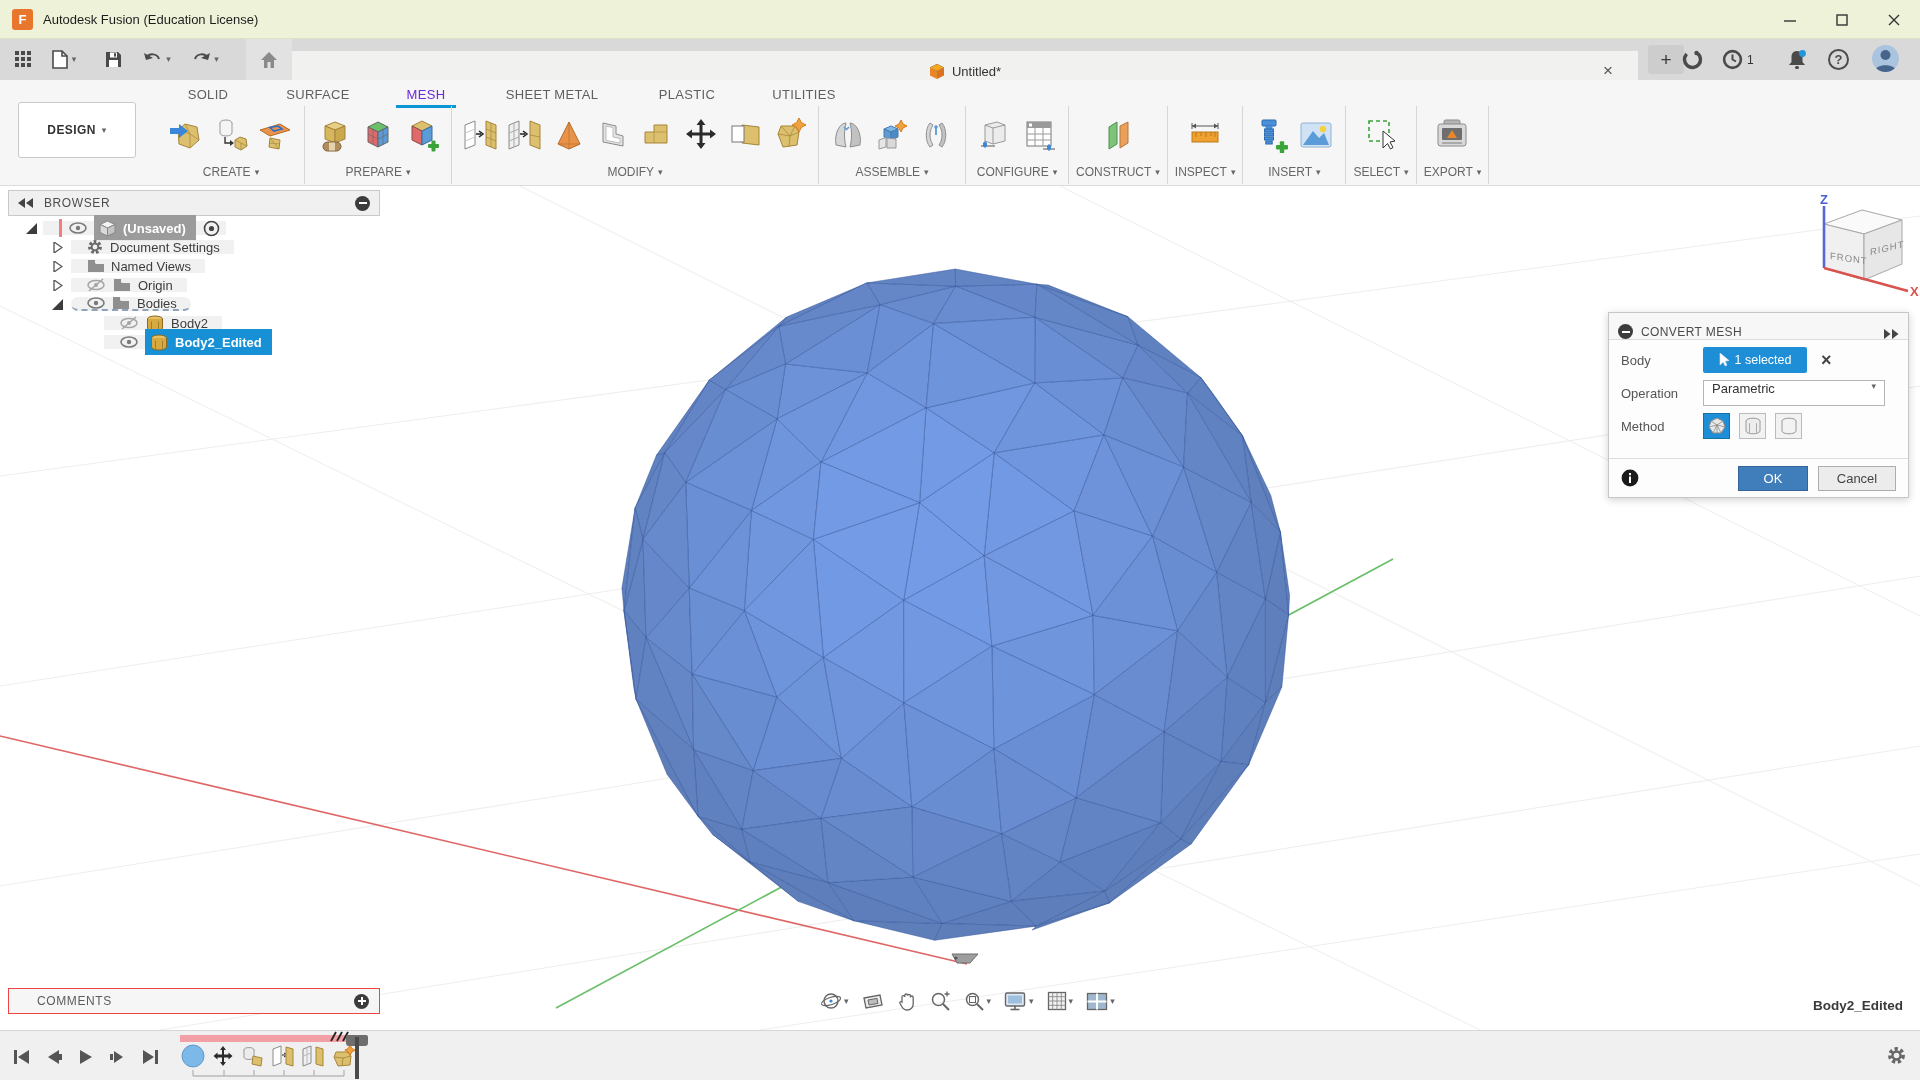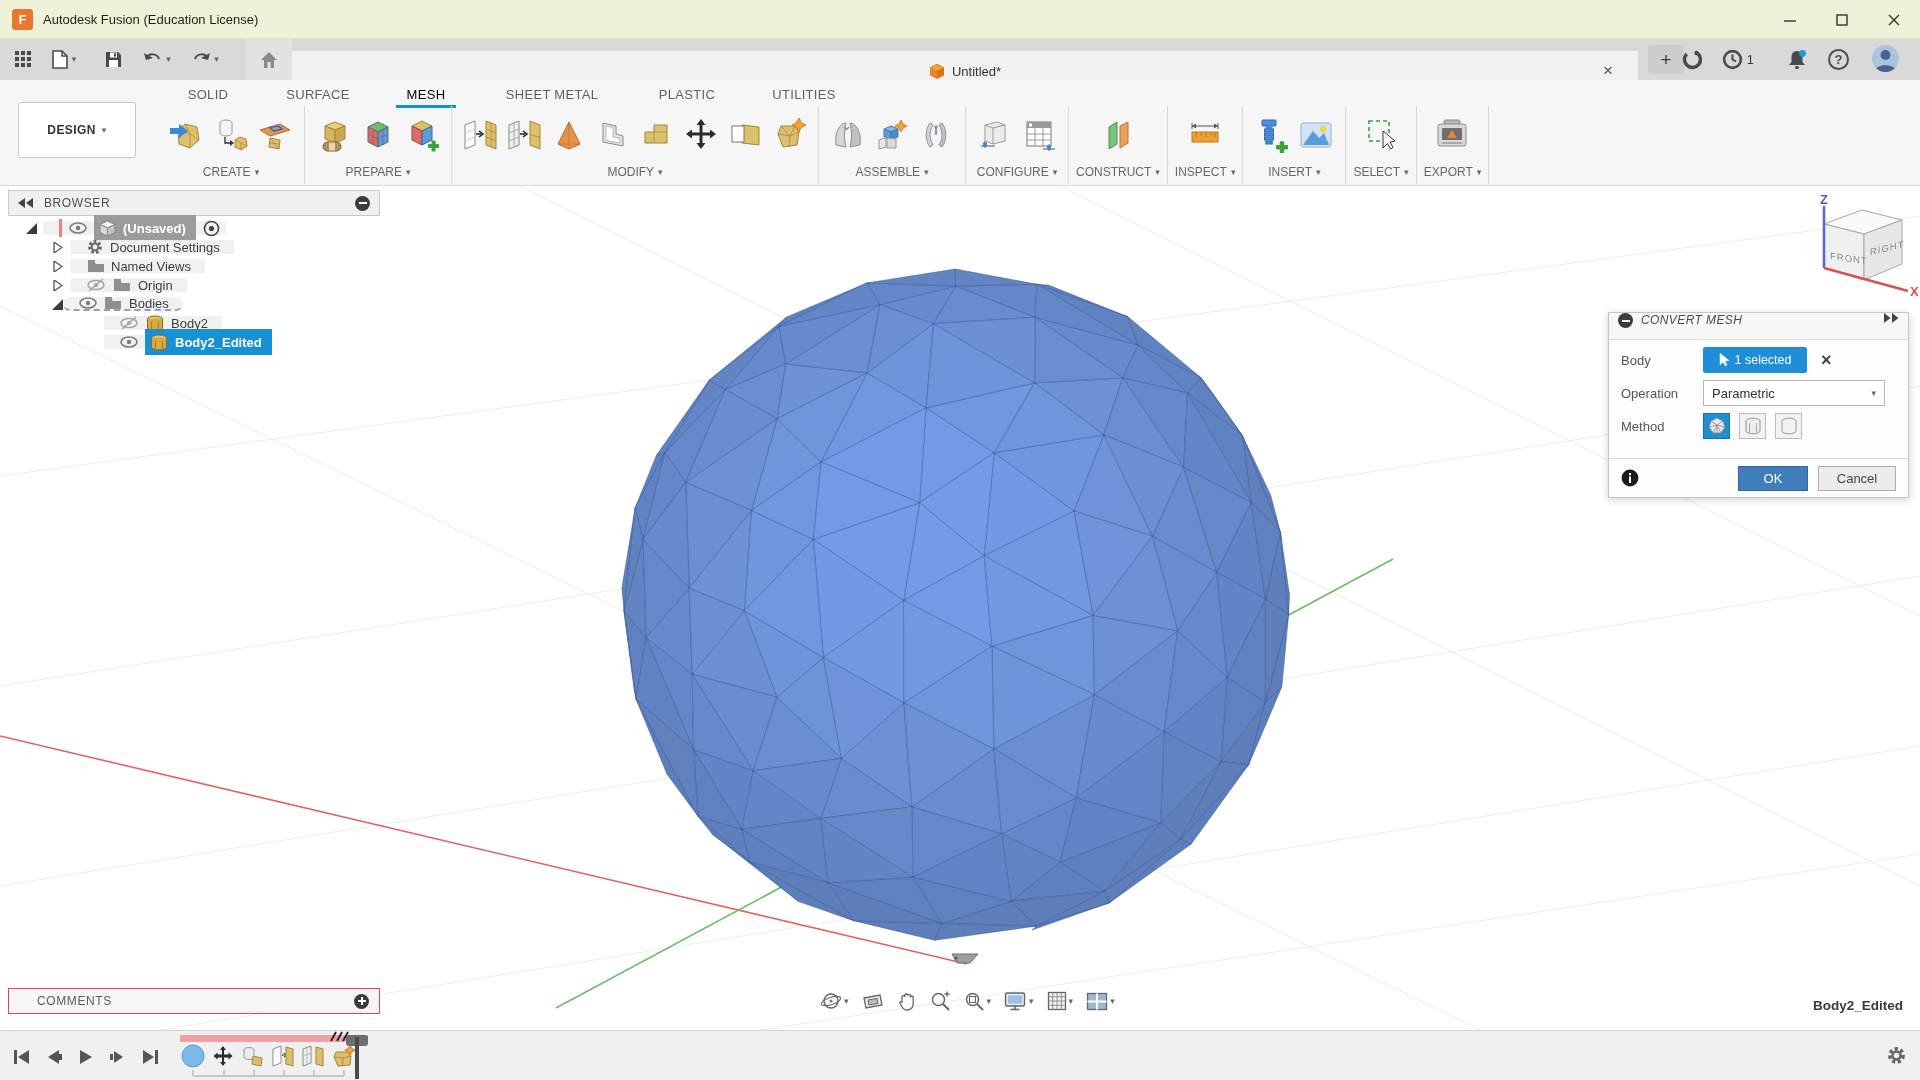--- a/index.html
+++ b/index.html
@@ -24,21 +24,21 @@
   .tab-close { position:absolute; right:18px; top:8px; width:24px; height:24px; font-size:17px; color:#555; display:flex; align-items:center; justify-content:center; }
   .newtab-box { position:absolute; left:1648px; top:6px; width:36px; height:29px; background:#cdcdcd; border-radius:3px; display:flex; align-items:center; justify-content:center; font-size:19px; color:#3c3c3c; }
   .tray-ic { position:absolute; top:7px; height:27px; display:flex; align-items:center; gap:3px; }
   .badge-1 { font-size:12px; color:#333; }
   .help-circle { width:21px; height:21px; border-radius:50%; border:2px solid #4c4c4c; color:#4c4c4c; font-size:13px; font-weight:bold; display:flex; align-items:center; justify-content:center; }
   .avatar { width:27px; height:27px; border-radius:50%; background:#aac3de; overflow:hidden; display:flex; align-items:flex-end; justify-content:center; }
 
   
   .ribbon { position:absolute; top:80px; left:0; width:1920px; height:106px; background:#f6f6f6; border-bottom:1px solid #dcdcdc; }
   .rtab { position:absolute; top:4px; height:22px; font-size:13px; color:#5f5f5f; text-align:center; line-height:22px; letter-spacing:.3px; }
-  .rtab.active { color:#000000; }
+  .rtab.active { color:#6d28d9; }
   .mesh-underline { position:absolute; top:25px; height:3px; background:#0a96d4; }
   .design-btn { position:absolute; left:18px; top:22px; width:118px; height:56px; background:#fff; border:1px solid #c9c9c9; border-radius:3px; display:flex; align-items:center; justify-content:center; gap:6px; font-size:12px; font-weight:bold; color:#333; letter-spacing:.4px; }
   .rgroups { position:absolute; left:158px; top:26px; height:78px; display:flex; }
   .rgroup { display:flex; flex-direction:column; align-items:center; border-right:1px solid #d6d6d6; padding:0 7px; }
   .ricons { display:flex; align-items:center; height:54px; margin-top:2px; }
   .rslot { width:44px; height:52px; display:flex; align-items:center; justify-content:center; }
   .rlabel { font-size:12px; color:#666; margin-top:3px; display:flex; gap:4px; align-items:center; }
   .dd { font-size:9px; color:#666; }
 
   
@@ -52,27 +52,27 @@
   .trow { display:flex; align-items:center; margin-top:5px; }
   .rowbox { display:inline-flex; align-items:center; height:14px; background:rgba(240,240,240,.92); padding:0 14px 0 16px; gap:7px; font-size:13px; color:#3c3c3c; }
   .hl-gray { display:inline-flex; align-items:center; gap:7px; background:#9b9b9b; color:#fff; height:26px; padding:0 10px 0 5px; font-weight:bold; }
   .hl-blue { display:inline-flex; align-items:center; gap:7px; background:#1890d5; color:#fff; height:26px; padding:0 10px 0 5px; font-weight:bold; }
   .exp { width:11px; height:11px; flex:none; }
   .redbar { width:3px; height:18px; background:#f08080; }
   .dashed-target { border-bottom:2px dashed #8ea3b8; }
 
   
   .dialog { position:absolute; left:1608px; top:126px; width:301px; background:#fdfdfd; border:1px solid #c6c6c6; box-shadow:0 2px 8px rgba(0,0,0,.18); }
-  .dlg-hdr { height:27px; background:#f7f7f7; border-bottom:1px solid #ddd; display:flex; align-items:flex-start; padding:0 9px; gap:8px;font-style:italic; }
+  .dlg-hdr { height:27px; background:#f7f7f7; border-bottom:1px solid #ddd; display:flex; align-items:flex-end; padding:0 9px; gap:8px; }
   .dlg-title { font-size:12px; color:#4a4a4a; letter-spacing:.4px; flex:1; }
   .dlg-row { display:flex; align-items:center; padding:7px 12px 0 12px; }
   .dlg-lab { width:82px; font-size:13px; color:#555; }
   .sel-chip { height:26px; width:104px; background:#1e8fd6; color:#fff; display:flex; align-items:center; justify-content:center; gap:5px; font-size:12.5px; border-radius:2px; }
   .chip-x { margin-left:14px; font-size:18px; font-weight:bold; color:#444; }
-  .dropdown { width:182px; height:26px; background:#fff; border:1px solid #b5b5b5; display:flex; align-items:center; font-size:13px; color:#333; padding:0 8px; justify-content:space-between; }
+  .dropdown { width:182px; height:26px; background:#fff; border:1px solid #b5b5b5; display:flex; align-items:flex-start; font-size:13px; color:#333; padding:0 8px; justify-content:space-between; }
   .mbtn { width:27px; height:26px; border:1px solid #bbb; background:#f2f2f2; margin-right:9px; display:flex; align-items:center; justify-content:center; }
   .mbtn.active { background:#1e8fd6; border-color:#1371ab; }
   .dlg-foot { margin-top:10px; border-top:1px solid #ddd; height:39px; display:flex; align-items:center; padding:0 12px; }
   .ok-btn { margin-left:auto; width:70px; height:25px; background:#3f7dbb; border:1px solid #33659a; color:#fff; font-size:13px; display:flex; align-items:center; justify-content:center; }
   .cancel-btn { margin-left:10px; width:78px; height:25px; background:#ececec; border:1px solid #adadad; color:#444; font-size:13px; display:flex; align-items:center; justify-content:center; }
 
   
   .circ-btn { width:15px; height:15px; border-radius:50%; background:#3c3c3c; position:relative; flex:none; }
   .circ-btn::after { content:""; position:absolute; left:3.5px; top:6.5px; width:8px; height:2px; background:#fff; }
   .circ-btn.plus::before { content:""; position:absolute; left:6.5px; top:3.5px; width:2px; height:8px; background:#fff; }
@@ -794,21 +794,21 @@
               <rect x="1" y="1" width="7" height="3" fill="#8f8f8f"></rect>
             </svg>
           <span>Origin</span>
         </span>
       </div>
 
       <div class="trow" style="margin-left:44px;">
         <svg class="exp">
             <polygon points="11,0 11,11 0,11" fill="#3c3c3c"></polygon>
           </svg>
-        <span class="rowbox dashed-target" style="border-radius:11px;">
+        <span class="rowbox dashed-target" style="margin-left:8px;border-radius:11px;">
           <svg width="18" height="12">
               <ellipse cx="9" cy="6" rx="8" ry="5" fill="none" stroke="#7a7a7a" stroke-width="1.6"></ellipse>
               <circle cx="9" cy="6" r="2.2" fill="#7a7a7a"></circle>
             </svg>
           <svg width="18" height="14">
               <path d="M1 3 h6 l2 2 h8 v8 H1 z" fill="#8f8f8f"></path>
               <rect x="1" y="1" width="7" height="3" fill="#8f8f8f"></rect>
             </svg>
           <span>Bodies</span>
         </span>

